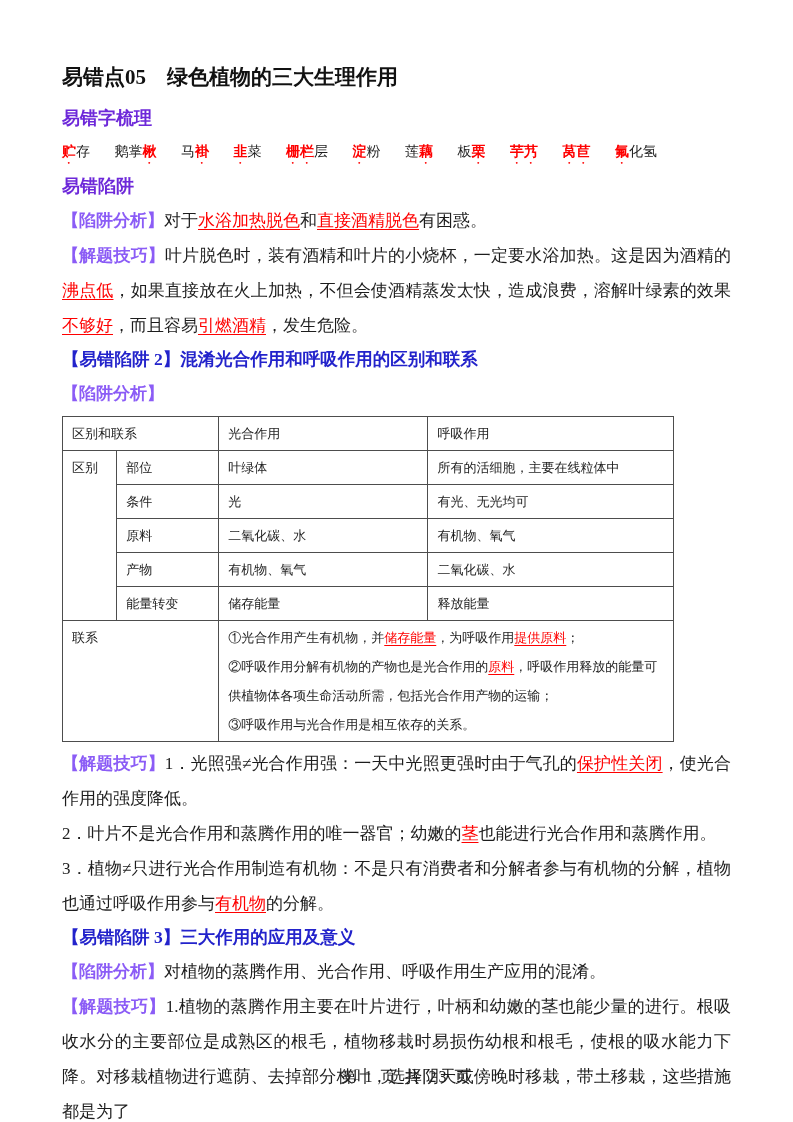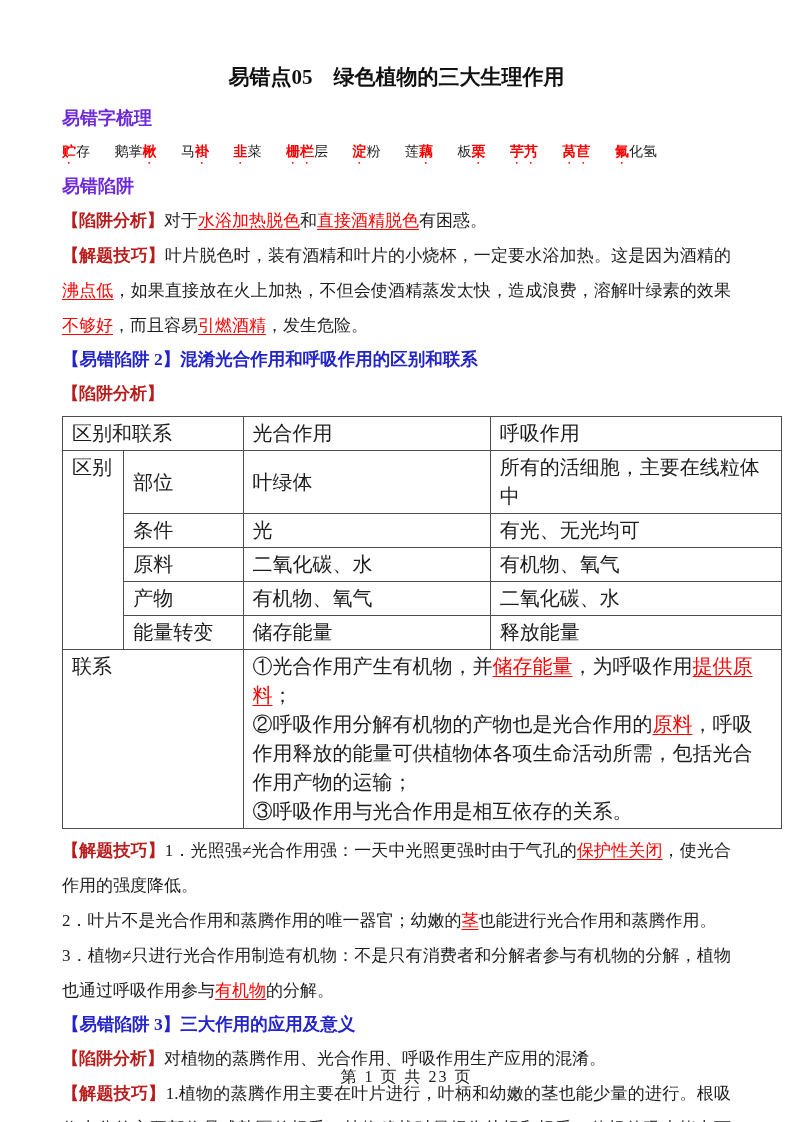--- a/index.html
+++ b/index.html
@@ -11,21 +11,20 @@
     margin: 0 auto;
     background: #ffffff;
     padding: 62px 62px 0 62px;
     overflow: hidden;
     font-family: "Liberation Serif", "DejaVu Serif", serif;
     color: #1d1d1d;
     font-size: 17px;
   }
   .doc-title {
     margin: 0 0 10px 0;
-    text-align: center;
     font-size: 21px;
     font-weight: bold;
     line-height: 30px;
     color: #111111;
   }
   .bold-head {
     margin: 0;
     font-size: 18px;
     font-weight: bold;
     line-height: 33px;
@@ -53,33 +52,33 @@
     color: #2323cb;
     font-weight: bold;
     font-size: 17.5px;
     line-height: 33px;
   }
   .para {
     margin: 0;
     line-height: 35px;
     text-align: justify;
   }
-  .label-red { color: #b91c1c; font-weight: bold; }
+  .label-red { color: #8b5cf6; font-weight: bold; }
   .hl {
     color: #fe0000;
     font-weight: normal;
     text-decoration: underline;
     text-decoration-thickness: 1px;
     text-underline-offset: 3px;
   }
   table.cmp {
     border-collapse: collapse;
-    width: 720px;
+    width: 612px;
     margin: 5px 4px 4px 0;
-    font-size: 20px;
+    font-size: 13px;
   }
   table.cmp td {
     border: 1px solid #4d4d4d;
     padding: 2px 9px;
     line-height: 29px;
     vertical-align: middle;
     text-align: left;
   }
   td.rel-content { line-height: 29px; vertical-align: top; padding-top: 4px; padding-bottom: 4px; }
   .rel-item { margin: 0; }

